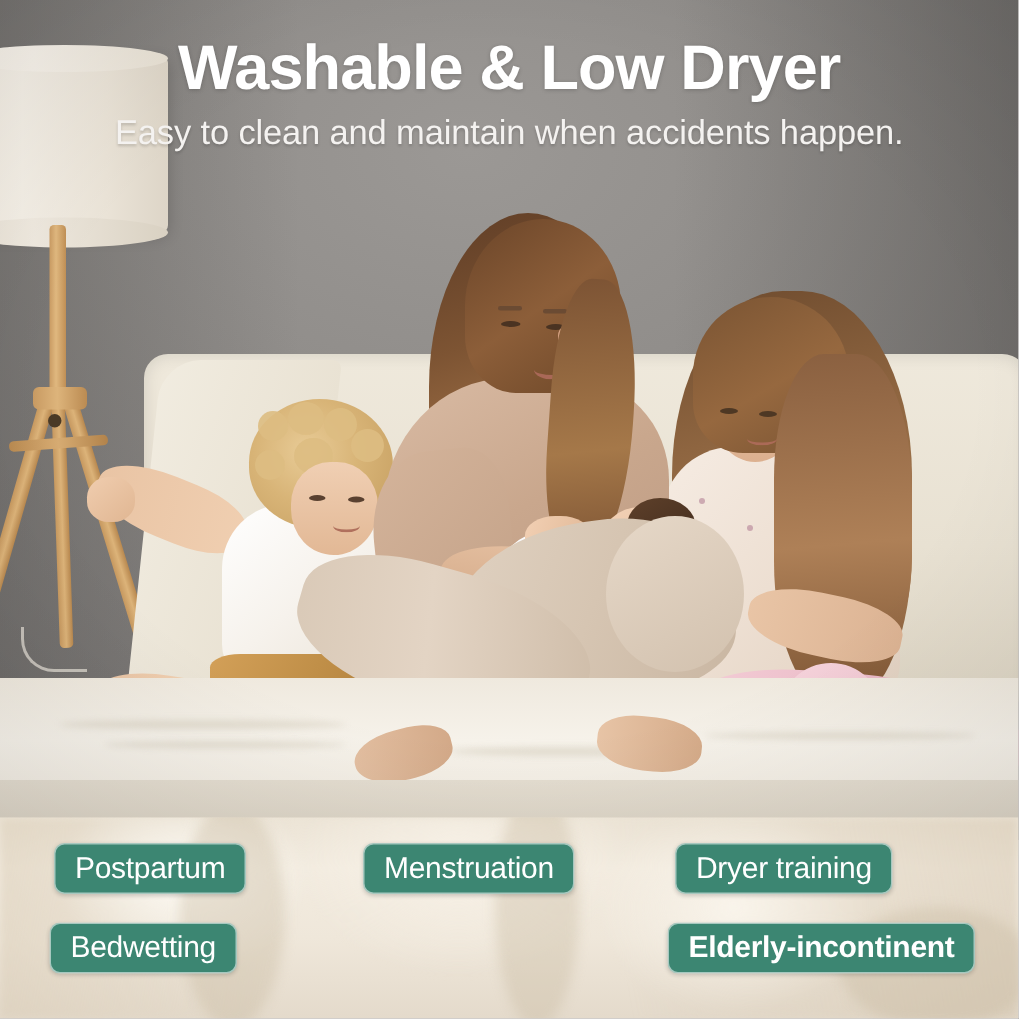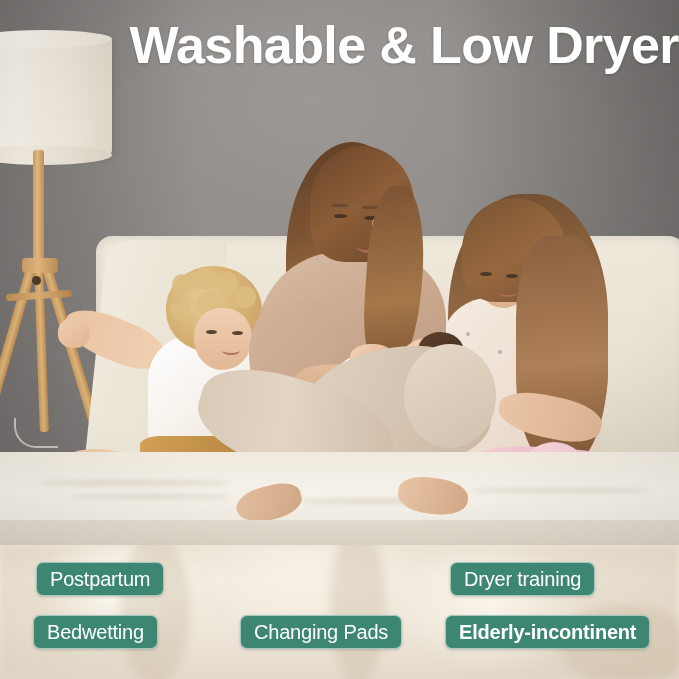--- a/index.html
+++ b/index.html
@@ -306,23 +306,22 @@
   }
   .vignette{
     position:absolute;left:0;top:0;width:679px;height:570px;pointer-events:none;
     background:radial-gradient(ellipse 560px 420px at 50% 46%,rgba(0,0,0,0) 55%,rgba(0,0,0,.10) 100%);
   }
 
   
   .header{position:absolute;left:0;top:0;width:679px;text-align:center;}
   .title{
     margin:0;padding:0;color:#ffffff;font-weight:bold;
-    font-size:52px;line-height:46px;letter-spacing:-0.6px;
+    font-size:42px;line-height:46px;letter-spacing:-0.6px;
     text-shadow:0 1px 3px rgba(0,0,0,.20);
-    text-align:right;
   }
   .subtitle{
     margin:0;padding:0;color:#f4f2f0;
     font-size:23px;line-height:28px;letter-spacing:-0.1px;
     text-shadow:0 1px 2px rgba(0,0,0,.18);
   }
 
   
   .badge-strip{
     position:absolute;left:0;top:545px;width:679px;height:134px;
@@ -470,30 +469,31 @@
     <div class="sheet-crease" style="left:470px;top:36px;width:180px;height:5px;"></div>
   </div>
   <div class="mom-foot"></div>
   <div class="mom-hand2"></div>
   <div class="bed-edge"></div>
 
   <div class="vignette"></div>
 
   <div class="header">
     <h1 class="title" style="margin-top:22px;">Washable &amp; Low Dryer</h1>
+    <p class="subtitle" style="margin-top:6px;">Easy to clean and maintain when accidents happen.</p>
   </div>
 
   <div class="badge-strip">
     <div class="strip-blur"></div>
     <div class="strip-streak" style="left:120px;top:-10px;width:70px;height:150px;"></div>
     <div class="strip-streak" style="left:330px;top:-20px;width:56px;height:160px;"></div>
     <div class="strip-streak" style="left:560px;top:60px;width:130px;height:80px;"></div>
 
     <div class="badges">
       <div class="badge r1 c1">Postpartum</div>
+      <div class="badge r1 c2">Menstruation</div>
       <div class="badge r1 c3">Dryer training</div>
       <div class="badge r2 c1w">Bedwetting</div>
-      <div class="badge r2 c2w">Changing Pads</div>
       <div class="badge r2 c3w">Elderly-incontinent</div>
     </div>
   </div>
 
 </div>
 
 </body></html>

